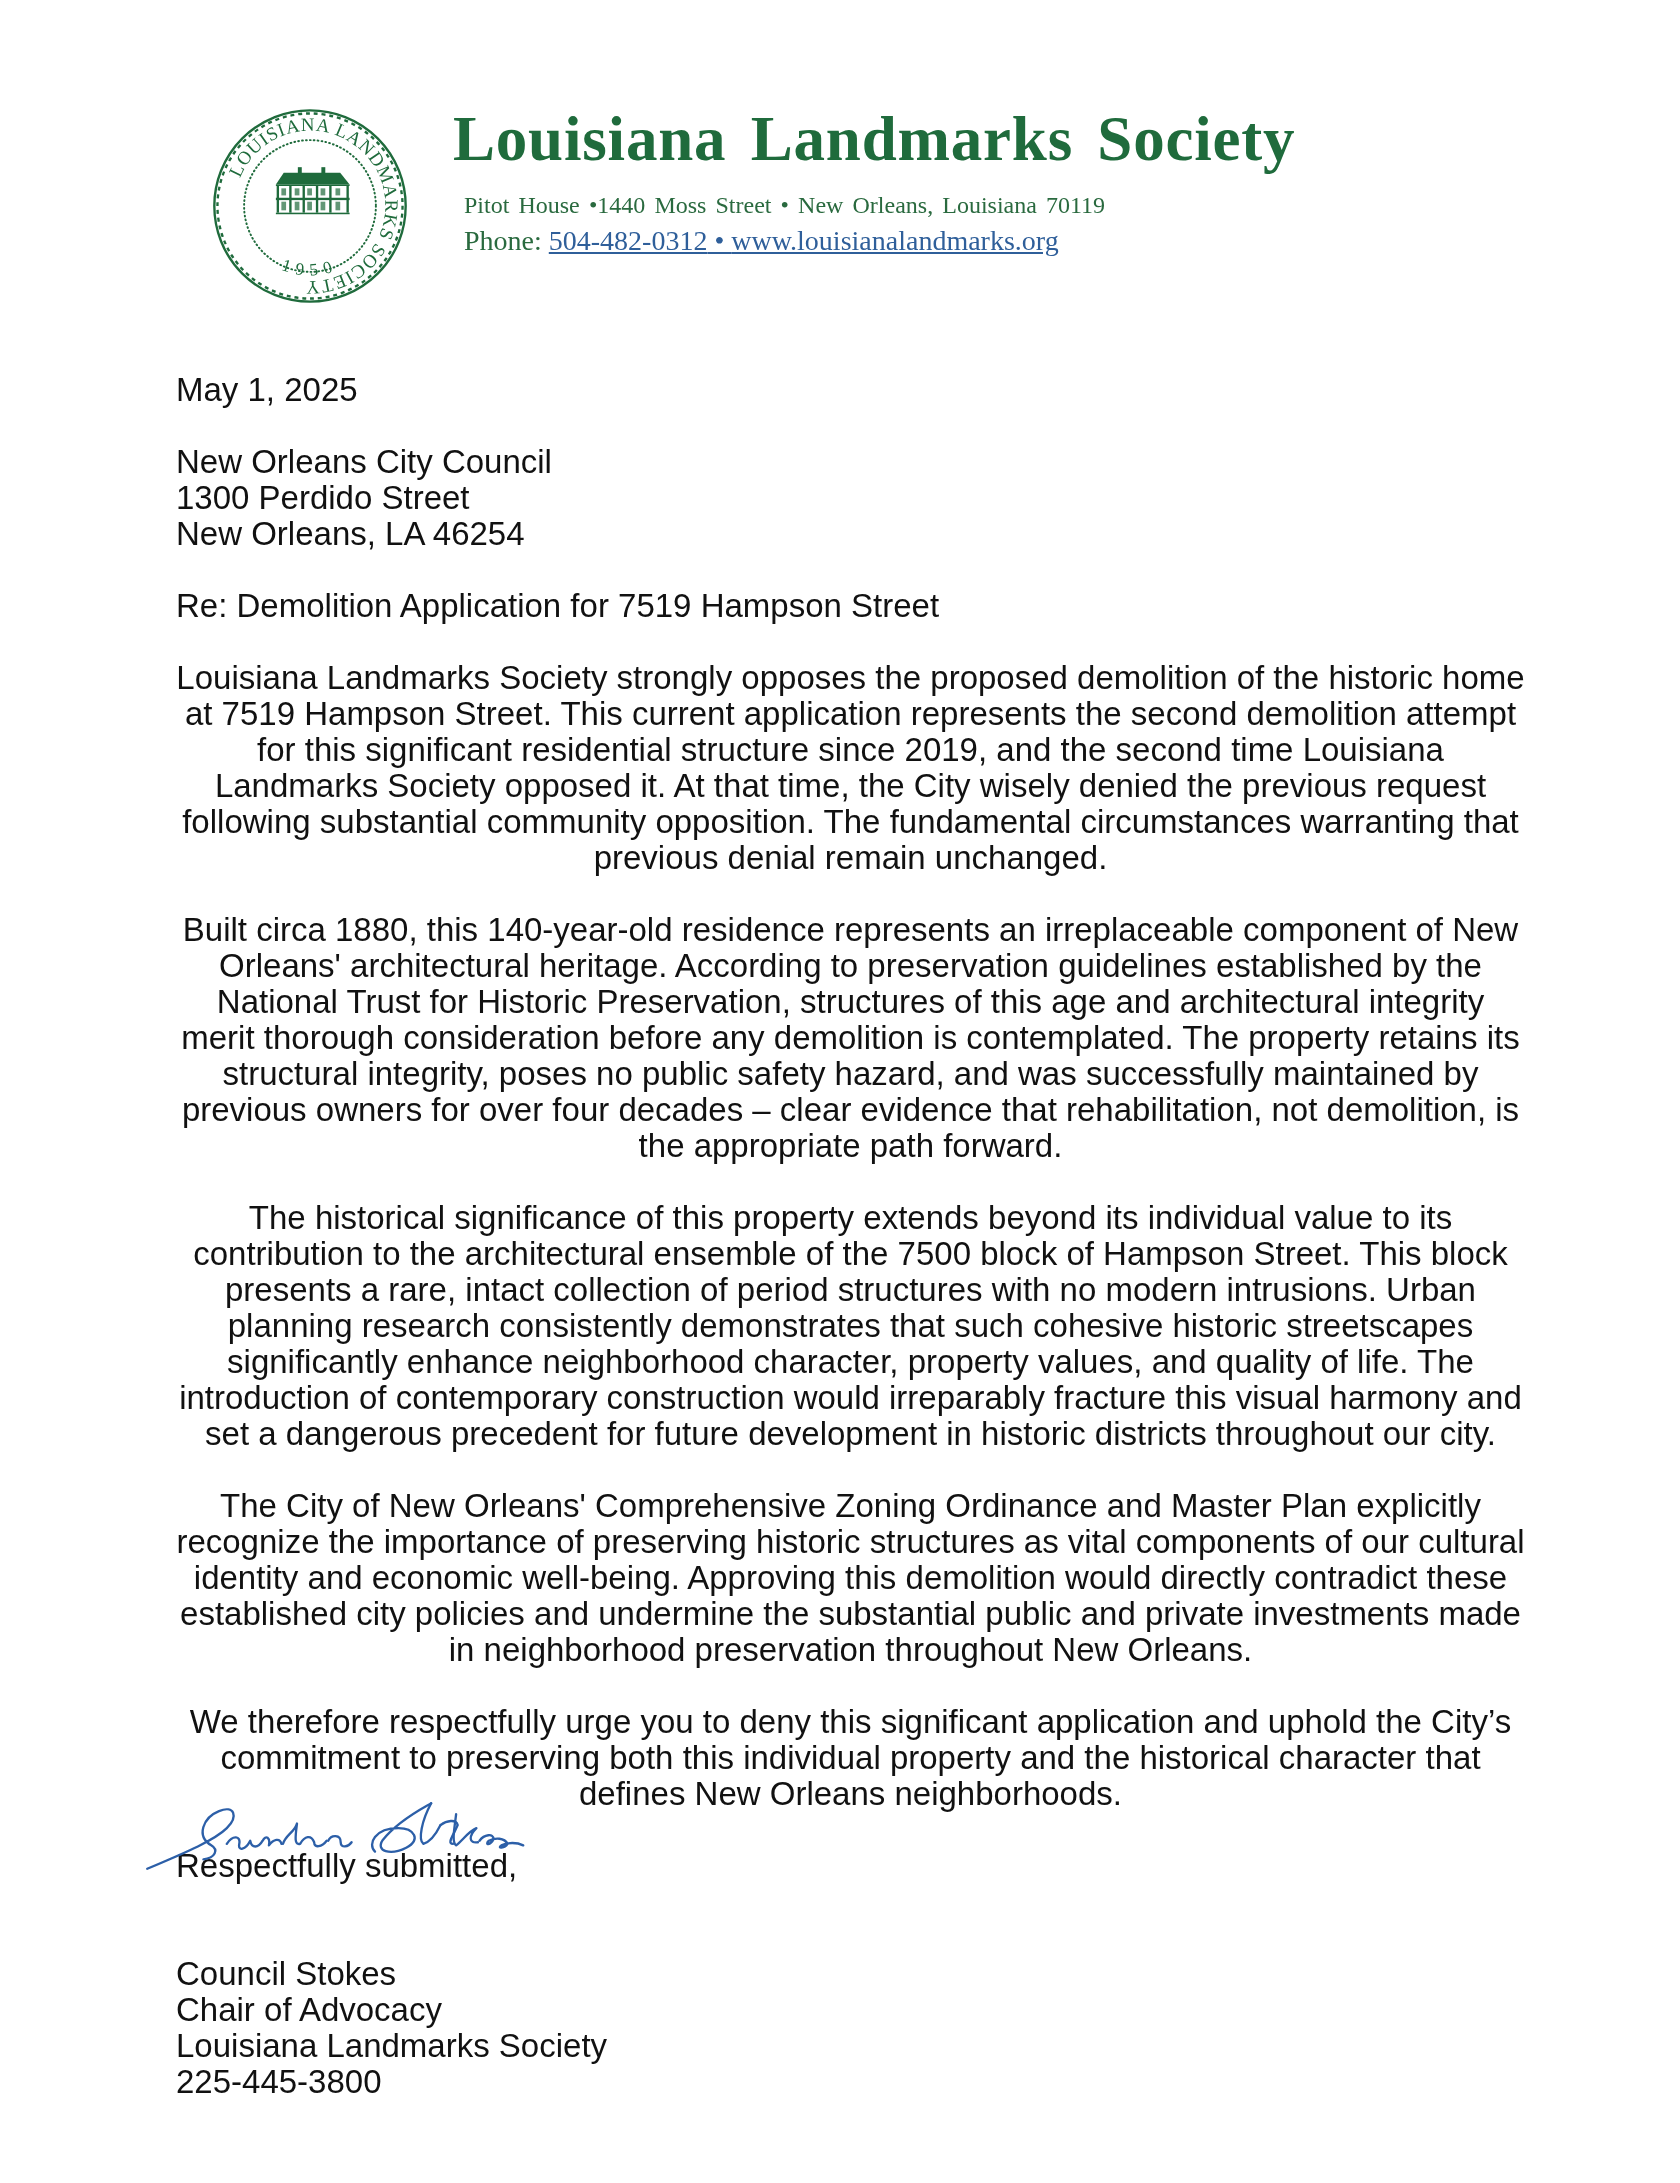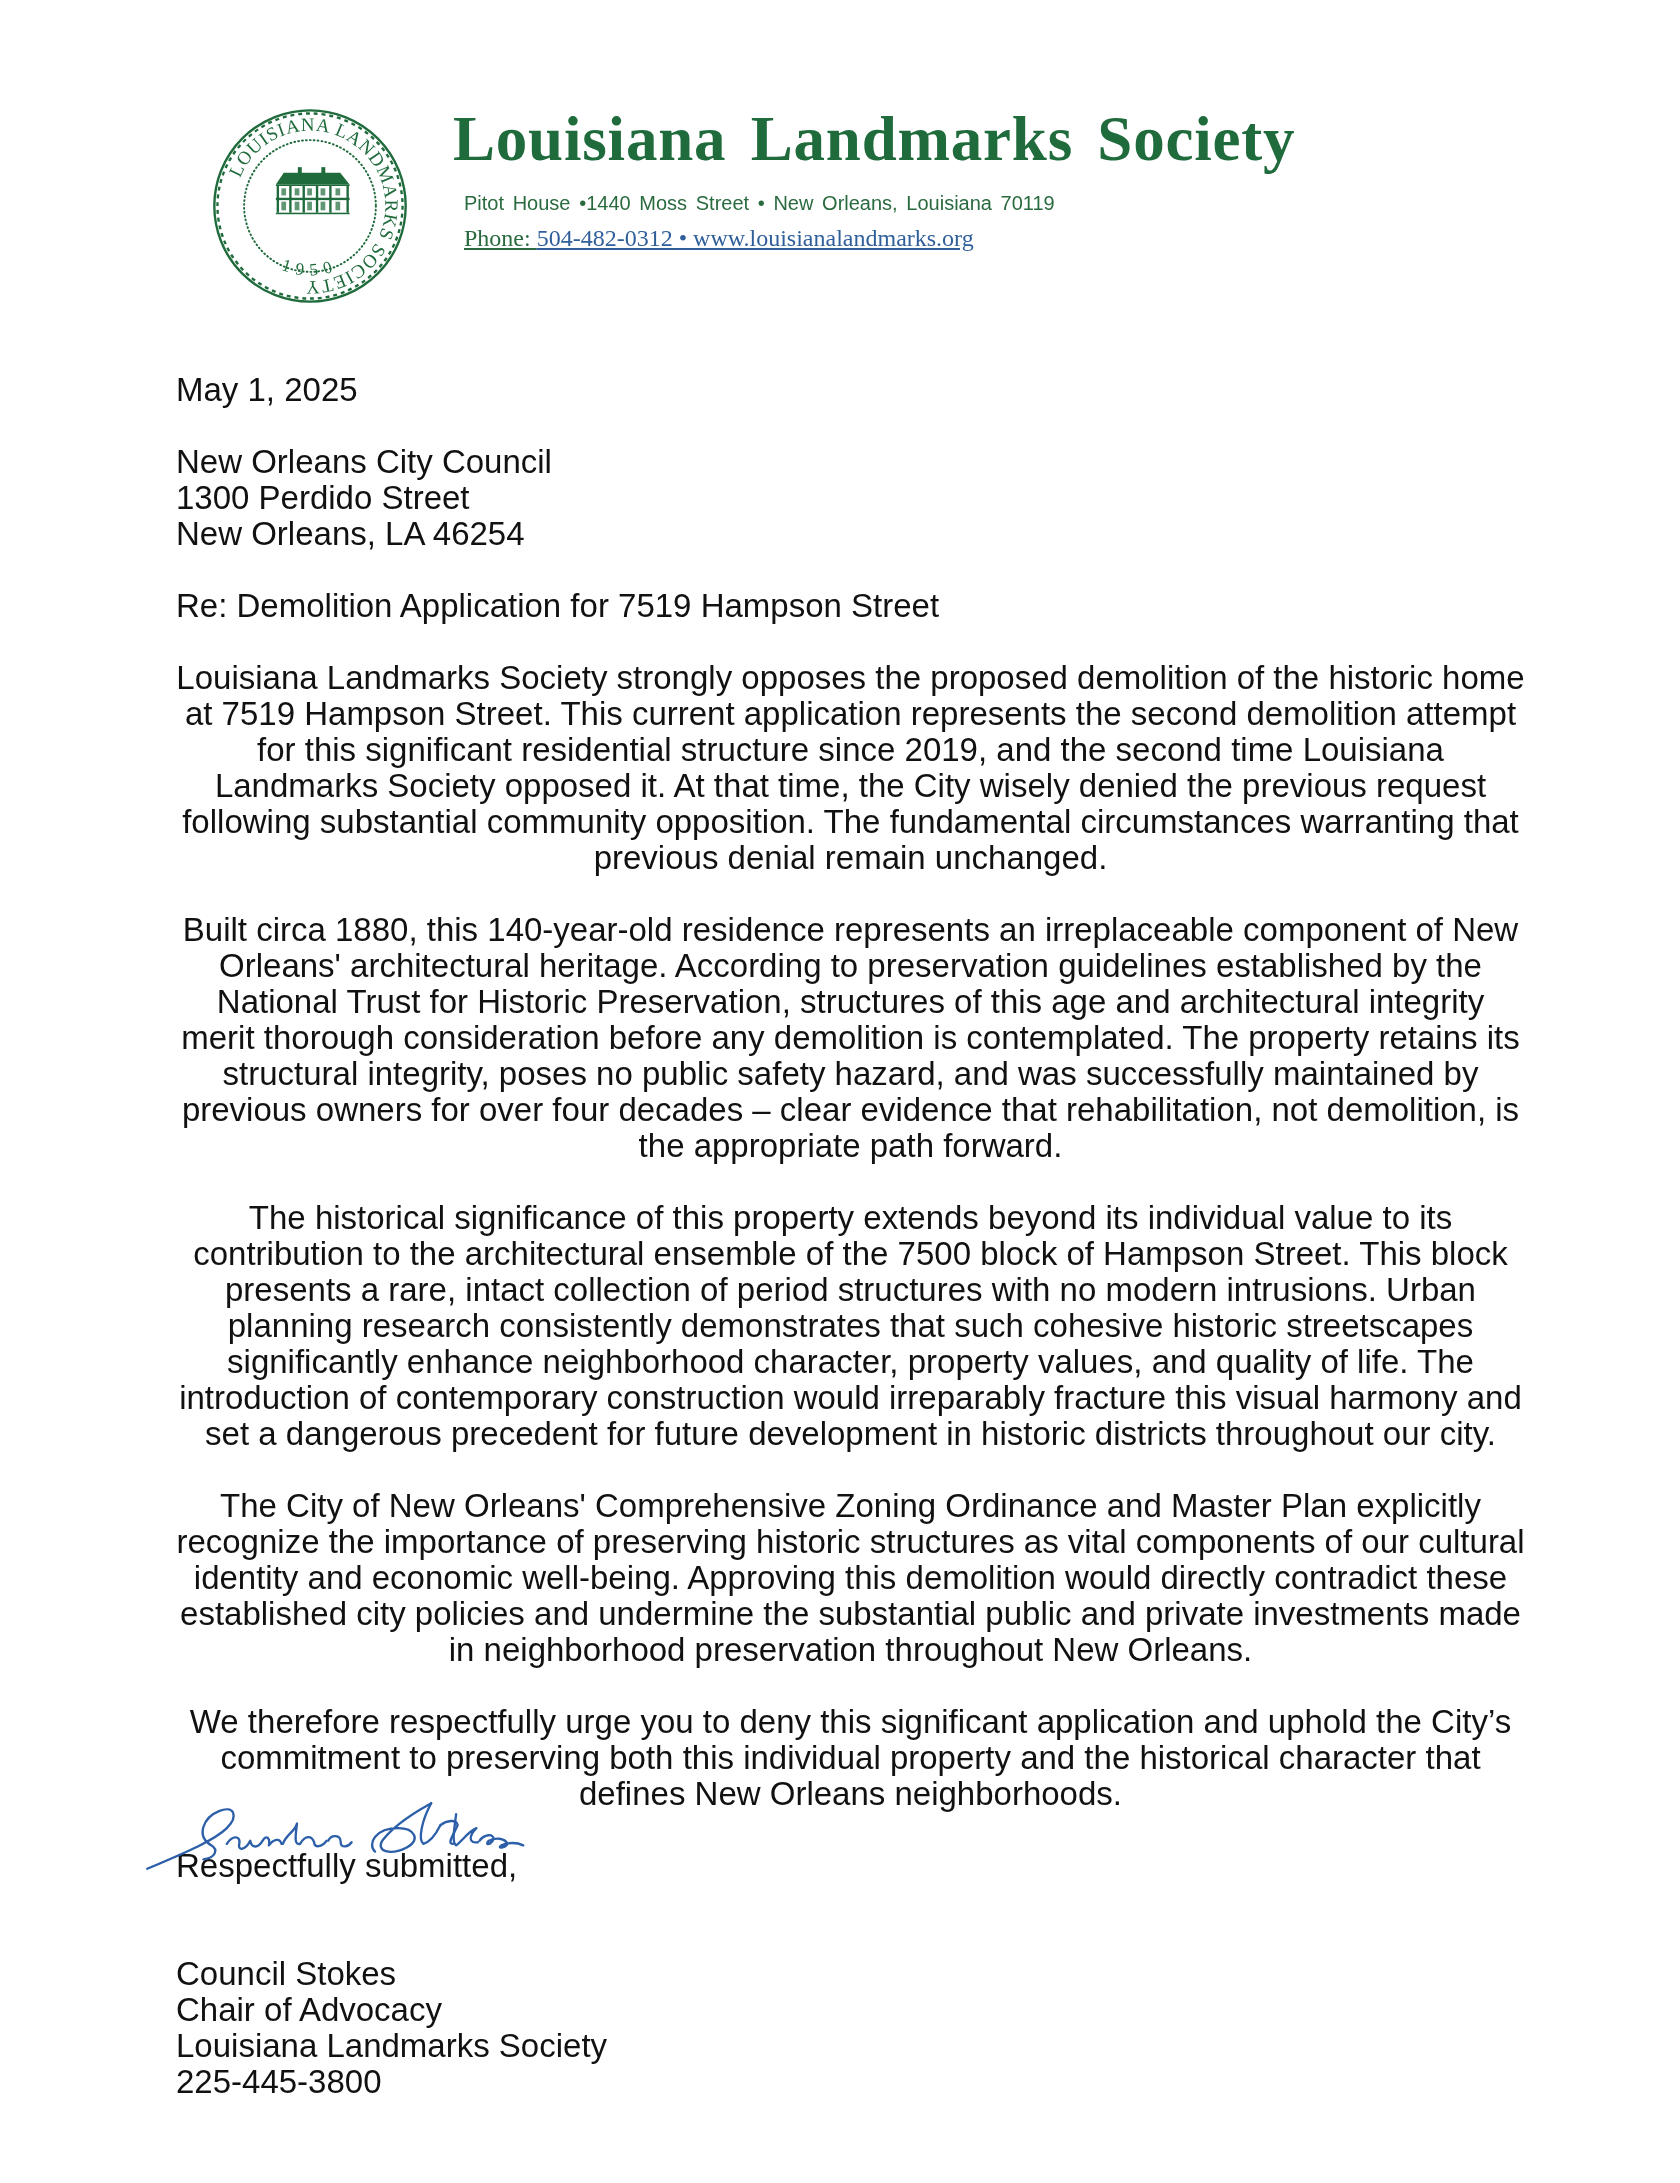--- a/index.html
+++ b/index.html
@@ -9,27 +9,27 @@
     .logo { position: absolute; left: 210px; top: 106px; width: 200px; height: 200px; }
 
     .org-title {
       position: absolute; left: 453px; top: 108px;
       font-family: "Liberation Serif", "DejaVu Serif", serif;
       font-weight: bold; font-size: 63px; line-height: 1;
       color: #1f6b3c; letter-spacing: 0.8px; word-spacing: 7.8px; white-space: nowrap;
     }
     .org-address {
       position: absolute; left: 464px; top: 192px;
-      font-family: Liberation Sans, sans-serif;
-      font-size: 20px; color: #2a6a3f; white-space: nowrap; word-spacing: 3.1px;
+      font-family: Liberation Serif, serif;
+      font-size: 24px; color: #2a6a3f; white-space: nowrap; word-spacing: 3.1px;
     }
     .org-contact {
       position: absolute; left: 464px; top: 225px;
       font-family: "Liberation Serif", "DejaVu Serif", serif;
-      font-size: 24px; color: #2a6a3f; white-space: nowrap; text-decoration: underline;
+      font-size: 28px; color: #2a6a3f; white-space: nowrap;
     }
     .org-contact .link { color: #2f5f9a; text-decoration: underline; text-decoration-color: #2f5f9a; }
 
     .letter {
       position: absolute; left: 176px; top: 372px; width: 1349px;
       font-family: "Liberation Sans", "DejaVu Sans", sans-serif;
       font-size: 33px; line-height: 36px; color: #111111;
     }
     .letter p { margin: 0; }
     .letter .gap { height: 36px; }

